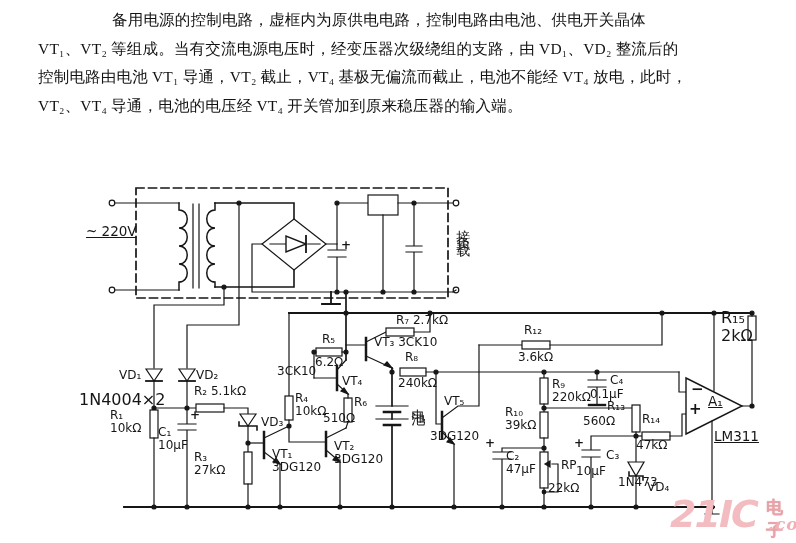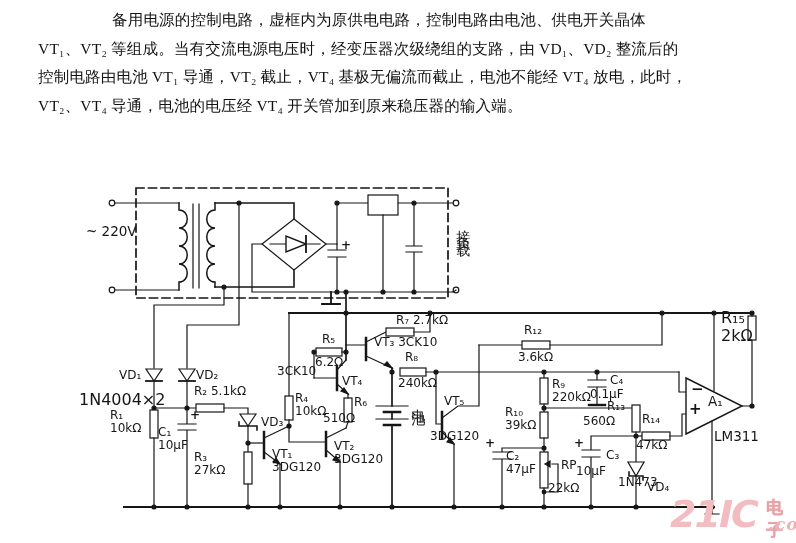--- a/index.html
+++ b/index.html
@@ -6,21 +6,21 @@
   .page{position:relative;width:775px;height:543px;background:#ffffff;overflow:hidden;
         font-family:"Liberation Serif",serif;color:#141414;margin-left:24px;}
   .desc{position:absolute;left:14px;top:6px;width:772px;font-size:15.5px;line-height:28.5px;
         color:#121212;letter-spacing:0.2px;text-align:justify;}
   .desc .ln{white-space:normal;}
   .desc .ln.first{text-indent:74px;}
   svg.sch{position:absolute;left:0;top:0;width:796px;height:543px;}
   .lbl{position:absolute;font-family:"DejaVu Sans","DejaVu Serif",sans-serif;font-size:12px;
        line-height:1.12;color:#161616;white-space:pre-line;}
   .lbl.sm{font-size:16px;}
-  .lbl.big{font-size:13.5px;}
+  .lbl.big{font-size:13.5px;text-decoration:underline;}
   .vert{writing-mode:vertical-rl;letter-spacing:7px;font-size:14px;font-family:"Liberation Serif",serif;}
   .vert.tight{letter-spacing:3px;}
   .plus{font-size:12px;font-weight:bold;}
   .opamp-sign{font-size:15px;font-weight:bold;}
   .wm{position:absolute;pointer-events:none;}
   .wm-big{left:646px;top:492px;font:italic bold 38px "DejaVu Sans",sans-serif;color:#f3bcc0;letter-spacing:-2px;}
   .wm-cn{left:742px;top:496px;font:bold 17px "Liberation Serif",serif;color:#e9a3a8;
          text-shadow:0 0 1px #d98d93;letter-spacing:1px;}
   .wm-com{left:744px;top:514px;font:italic bold 17px "DejaVu Serif",serif;color:#f0b0b5;letter-spacing:1px;}
 </style>

